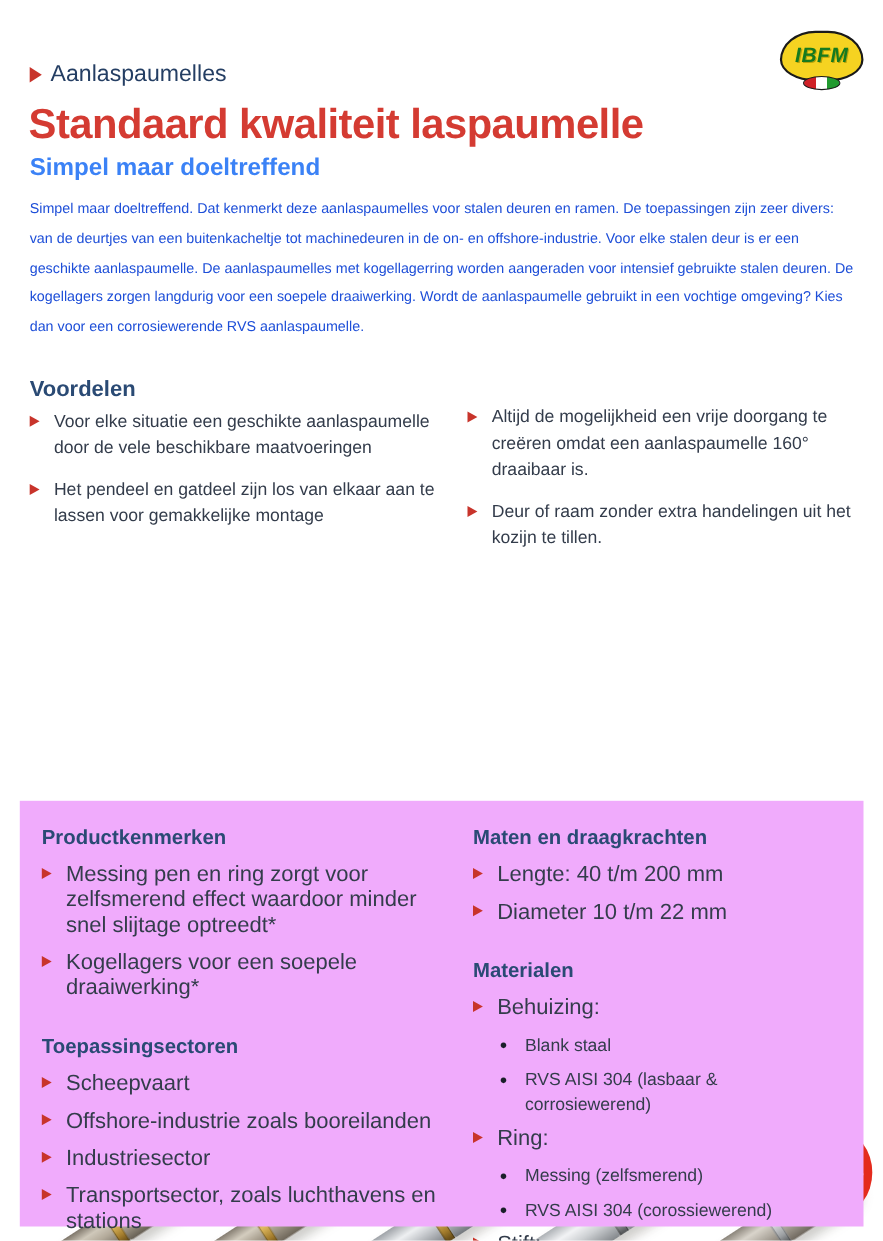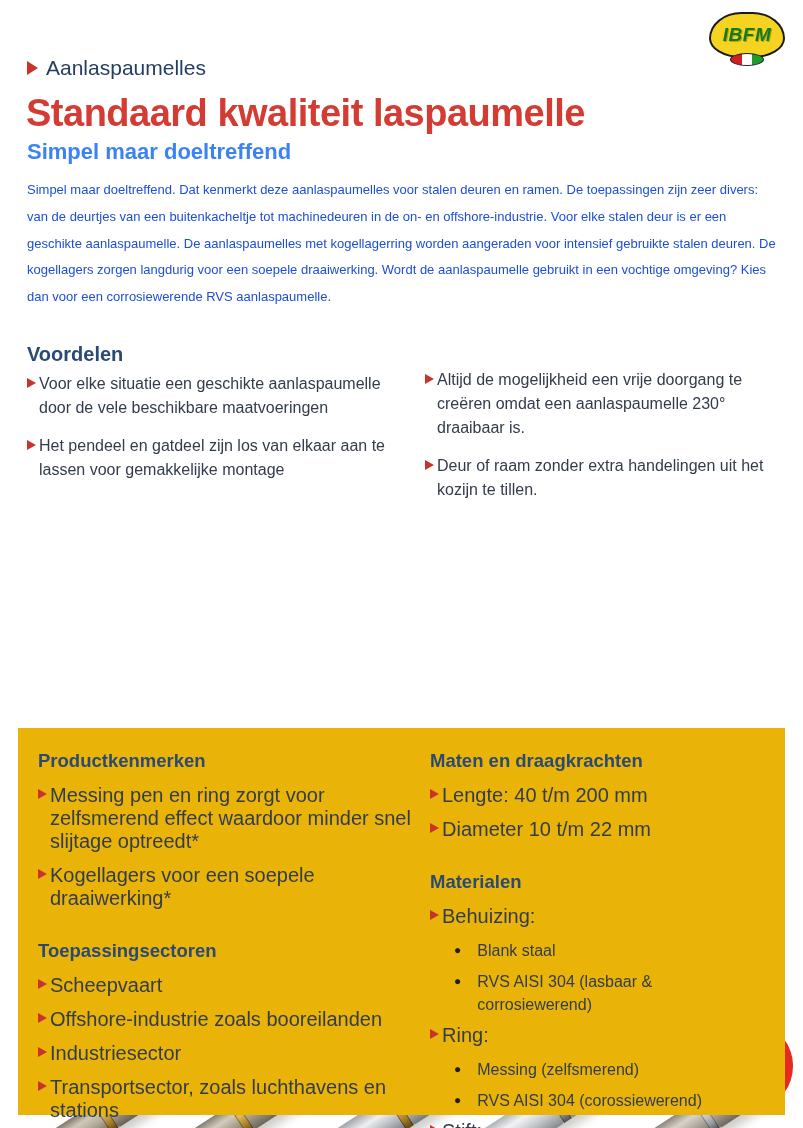--- a/index.html
+++ b/index.html
@@ -5,41 +5,41 @@
   * { margin:0; padding:0; box-sizing:border-box; }
   html,body { background:#ffffff; }
   body { font-family:"Liberation Sans", sans-serif; color:#333c4b; }
   .page { position:relative; width:803px; height:1128px; background:#fff; overflow:hidden; margin:0 auto; }
 
   
   .kicker { position:absolute; left:27px; top:56px; display:flex; align-items:center; gap:8px;
             font-size:21px; color:#243e63; }
   .tri-lg { width:0; height:0; border-left:11px solid #c8342b; border-top:7px solid transparent; border-bottom:7px solid transparent; }
 
-  .logo { position:absolute; top:12px; right:18px; width:76px; height:56px;text-align:right; }
+  .logo { position:absolute; top:28px; right:18px; width:76px; height:56px;text-align:right; }
   .logo-plaque { position:absolute; inset:0 0 10px 0; background:#f5d321; border:2px solid #1a1a1a;
                  border-radius:46% 46% 46% 46% / 62% 62% 46% 46%;
                  display:flex; align-items:center; justify-content:center; }
   .logo-text { color:#157a1f; font-weight:bold; font-size:19px; letter-spacing:0.5px;
                text-shadow:1px 1px 0 #b7a20a; font-style:italic; }
   .logo-flag { position:absolute; left:50%; bottom:2px; transform:translateX(-50%);
                width:34px; height:13px; border:1.5px solid #1a1a1a; border-radius:50%;
                background:linear-gradient(to right, #cf2027 0 33%, #ffffff 33% 66%, #219a2f 66% 100%); }
 
   h1.title { position:absolute; left:26px; top:92px; font-size:38px; font-weight:700; color:#d43b32; letter-spacing:-0.5px; }
   h2.subtitle { position:absolute; left:27px; top:139px; font-size:22px; font-weight:700; color:#3b82f6; }
 
   .intro { position:absolute; left:27px; top:177px; width:752px; font-size:13px; line-height:26.8px; color:#1d4ed8; }
 
   
   .voordelen-h { position:absolute; left:27px; top:343px; font-size:20px; font-weight:700; color:#2a4a74; }
   .vlist { position:absolute; list-style:none; }
   .vlist.left  { left:27px;  top:372px; width:385px; }
   .vlist.right { left:425px; top:368px; width:350px; }
-  .b { display:flex; gap:3px; margin-bottom:14px; font-size:16px; line-height:24px; }
+  .b { display:flex; gap:13px; margin-bottom:14px; font-size:16px; line-height:24px; }
   .tri-sm { flex:0 0 auto; margin-top:6px; width:0; height:0;
             border-left:9px solid #c8342b; border-top:5.5px solid transparent; border-bottom:5.5px solid transparent; }
 
   
   .products { position:absolute; left:0; top:500px; width:803px; height:218px; }
   .hinge { position:absolute; display:flex; align-items:stretch; transform:rotate(-33deg);
            filter:drop-shadow(3px 8px 5px rgba(60,55,45,0.25)); }
   .hinge .half { flex:1 1 auto; }
   .hinge .half.l { border-radius:17px 3px 3px 17px; }
   .hinge .half.r { border-radius:3px 17px 17px 3px; }
@@ -60,21 +60,21 @@
   .hinge.h3 .half.r, .hinge.h4 .half.r { border-radius:2px 10px 12px 2px; }
 
   .rvs-badge { position:absolute; width:58px; height:74px; border-radius:50%;
                background:#e42b1d; color:#ffffff; font-weight:700; font-size:21px;
                display:flex; align-items:center; justify-content:center; letter-spacing:0.3px; }
   .rvs-badge.b1 { left:581px; top:527px; }
   .rvs-badge.b2 { left:735px; top:529px; }
 
   
   .panel { position:absolute; left:18px; top:728px; width:767px; height:387px;
-           background:#eab308; padding:22px 20px 18px 20px; display:flex; }
+           background:#f0abfc; padding:22px 20px 18px 20px; display:flex; }
   .panel-col.left  { width:392px; flex:0 0 392px; padding-right:10px; }
   .panel-col.right { flex:1 1 auto; }
   .panel h3 { font-size:18.5px; font-weight:700; color:#2a4a74; margin-bottom:12px; }
   .panel ul { list-style:none; }
   .panel .b { margin-bottom:11px; font-size:20px; line-height:23px; }
   .panel .b .tri-sm { margin-top:5px; }
   .gap-sec { margin-top:30px; }
   .subul { list-style:none; margin:6px 0 2px 24px; }
   .dot { display:flex; gap:16px; font-size:16px; line-height:23px; margin-bottom:8px; }
   .dotmark { flex:0 0 auto; font-size:12px; line-height:23px; color:#1a1f29; }
@@ -110,21 +110,21 @@
     </li>
     <li class="b">
       <span class="tri-sm"></span>
       <span>Het pendeel en gatdeel zijn los van elkaar aan te lassen voor gemakkelijke montage</span>
     </li>
   </ul>
 
   <ul class="vlist right">
     <li class="b">
       <span class="tri-sm"></span>
-      <span>Altijd de mogelijkheid een vrije doorgang te creëren omdat een aanlaspaumelle 230° draaibaar is.</span>
+      <span>Altijd de mogelijkheid een vrije doorgang te creëren omdat een aanlaspaumelle 160° draaibaar is.</span>
     </li>
     <li class="b">
       <span class="tri-sm"></span>
       <span>Deur of raam zonder extra handelingen uit het kozijn te tillen.</span>
     </li>
   </ul>
 
   <div class="products">
     <div class="hinge h1">
       <div class="half l steel"></div>

